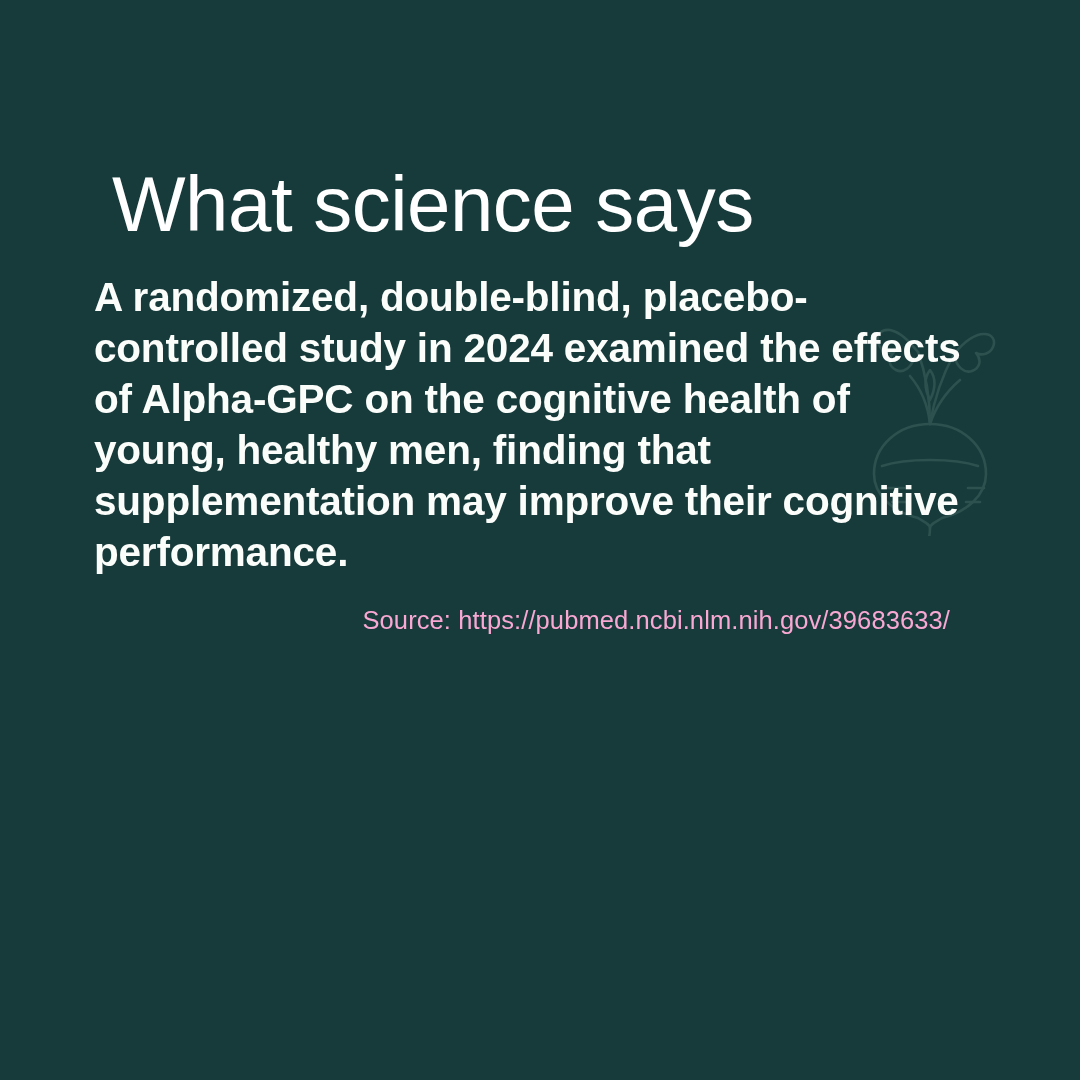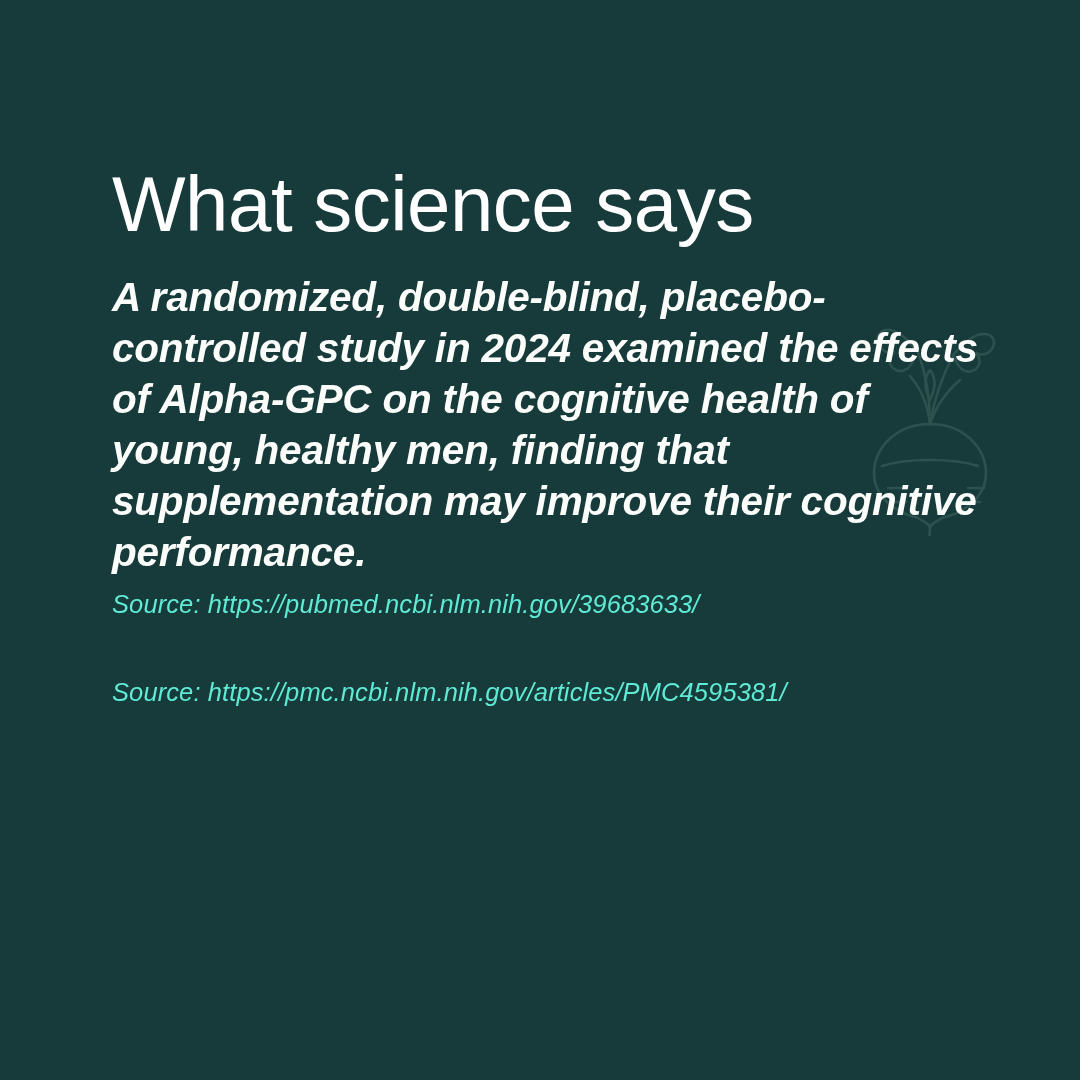--- a/index.html
+++ b/index.html
@@ -40,44 +40,43 @@
     font-size: 78px;
     line-height: 96px;
     font-weight: 300;
     letter-spacing: -0.5px;
     color: #FFFFFF;
     white-space: nowrap;
   }
 
   .block {
     position: absolute;
-    left: 112px;
+    left: 94px;
     width: 872px;
-    font-style: italic;
   }
   .block-1 { top: 272px; }
   .block-2 { top: 664px; }
 
   .para {
     font-size: 40.5px;
     line-height: 51px;
     font-weight: 700;
     color: #FBFDFB;
     letter-spacing: -0.2px;
     margin: 0;
   }
 
   .source {
-    margin: 0;
+    margin: 16px;
     padding-top: 10px;
-    text-align: left;
+    text-align: right;
     font-size: 25.5px;
     line-height: 32px;
     font-weight: 300;
-    color: #5eead4;
+    color: #f9a8d4;
     letter-spacing: 0.1px;
   }
   .block-2 .source { padding-top: 12px; }
 </style>
 </head>
 <body>
 
 <div class="slide">
 
   <div class="watermark">
@@ -111,16 +110,15 @@
   </div>
 
   <h1 class="title">What science says</h1>
 
   <div class="block block-1">
     <p class="para">A randomized, double-blind, placebo-controlled study in 2024 examined the effects of Alpha-GPC on the cognitive health of young, healthy men, finding that supplementation may improve their cognitive performance.</p>
     <p class="source">Source: https://pubmed.ncbi.nlm.nih.gov/39683633/</p>
   </div>
 
   <div class="block block-2">
-    <p class="source">Source: https://pmc.ncbi.nlm.nih.gov/articles/PMC4595381/</p>
   </div>
 
 </div>
 
 </body></html>

